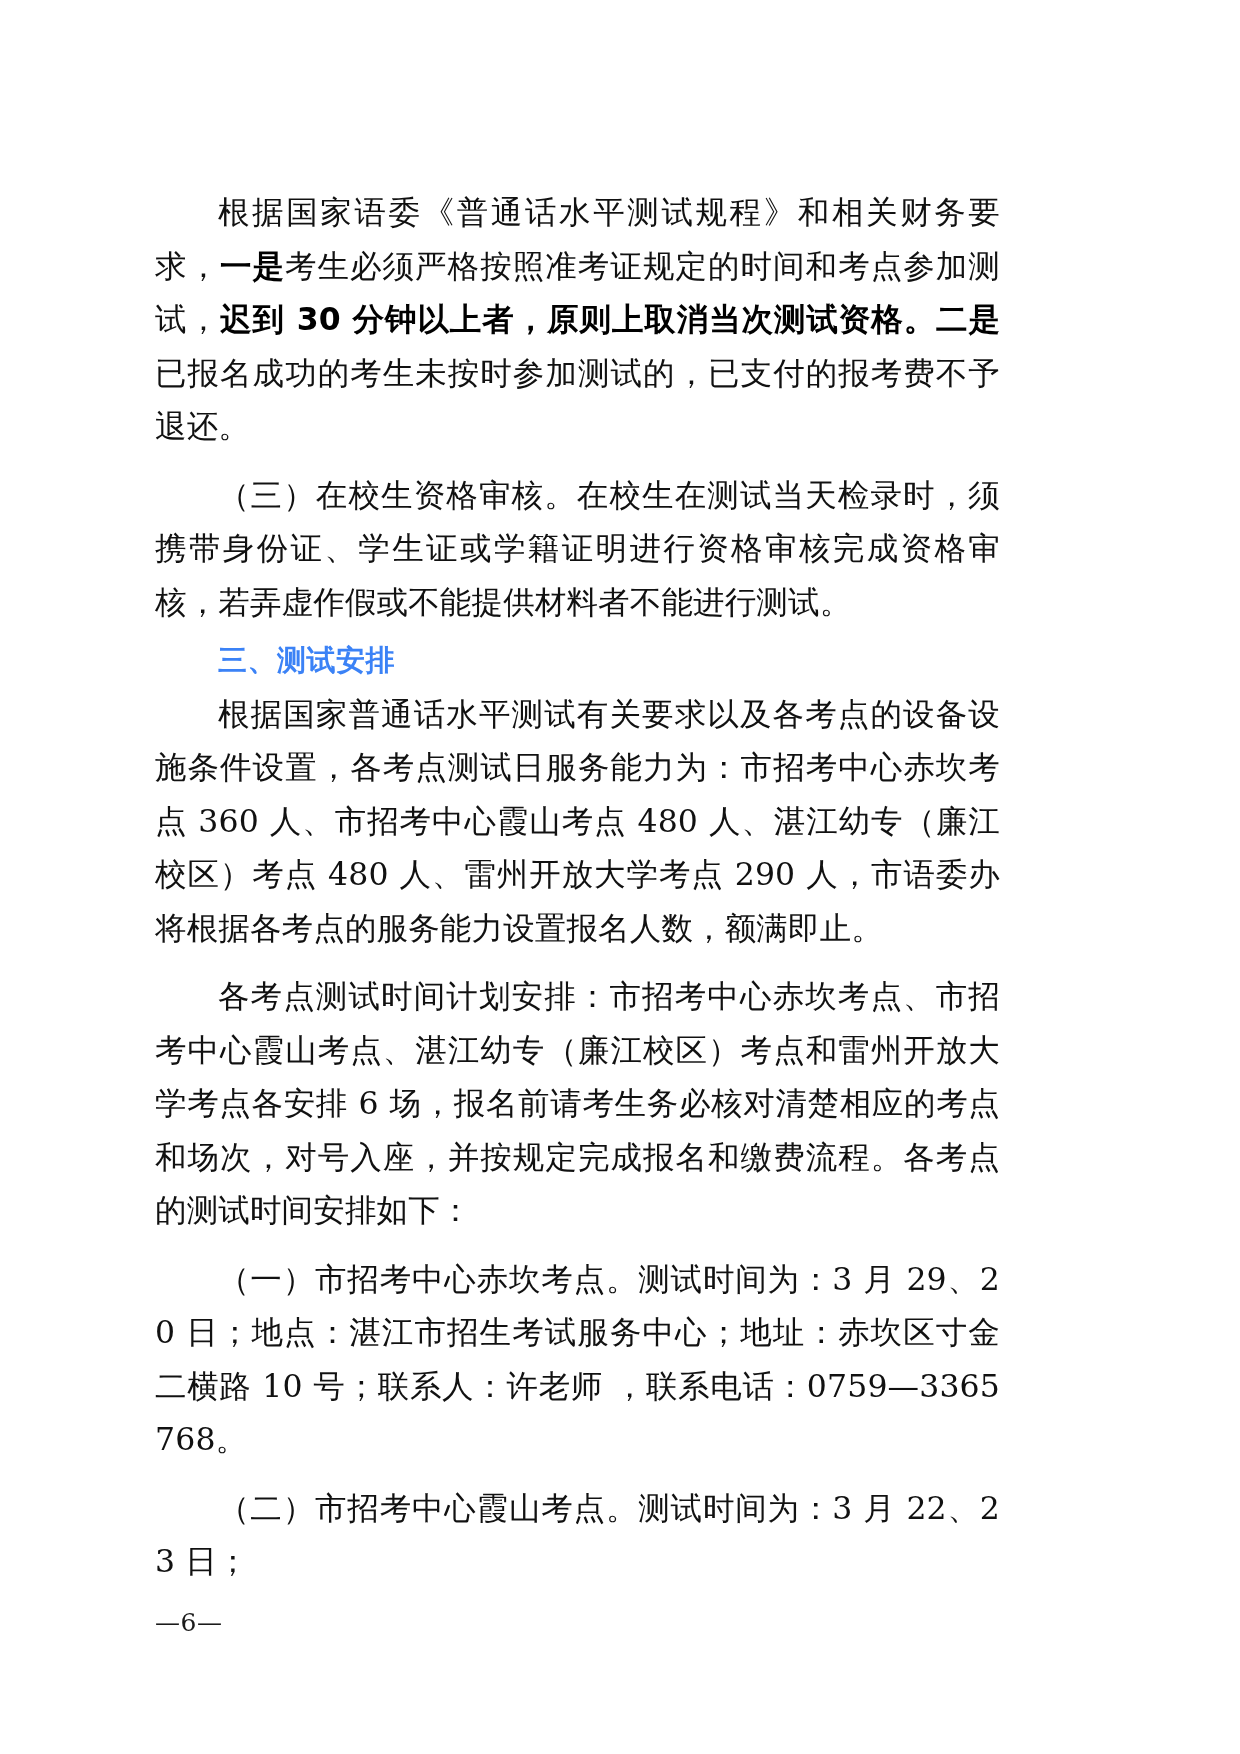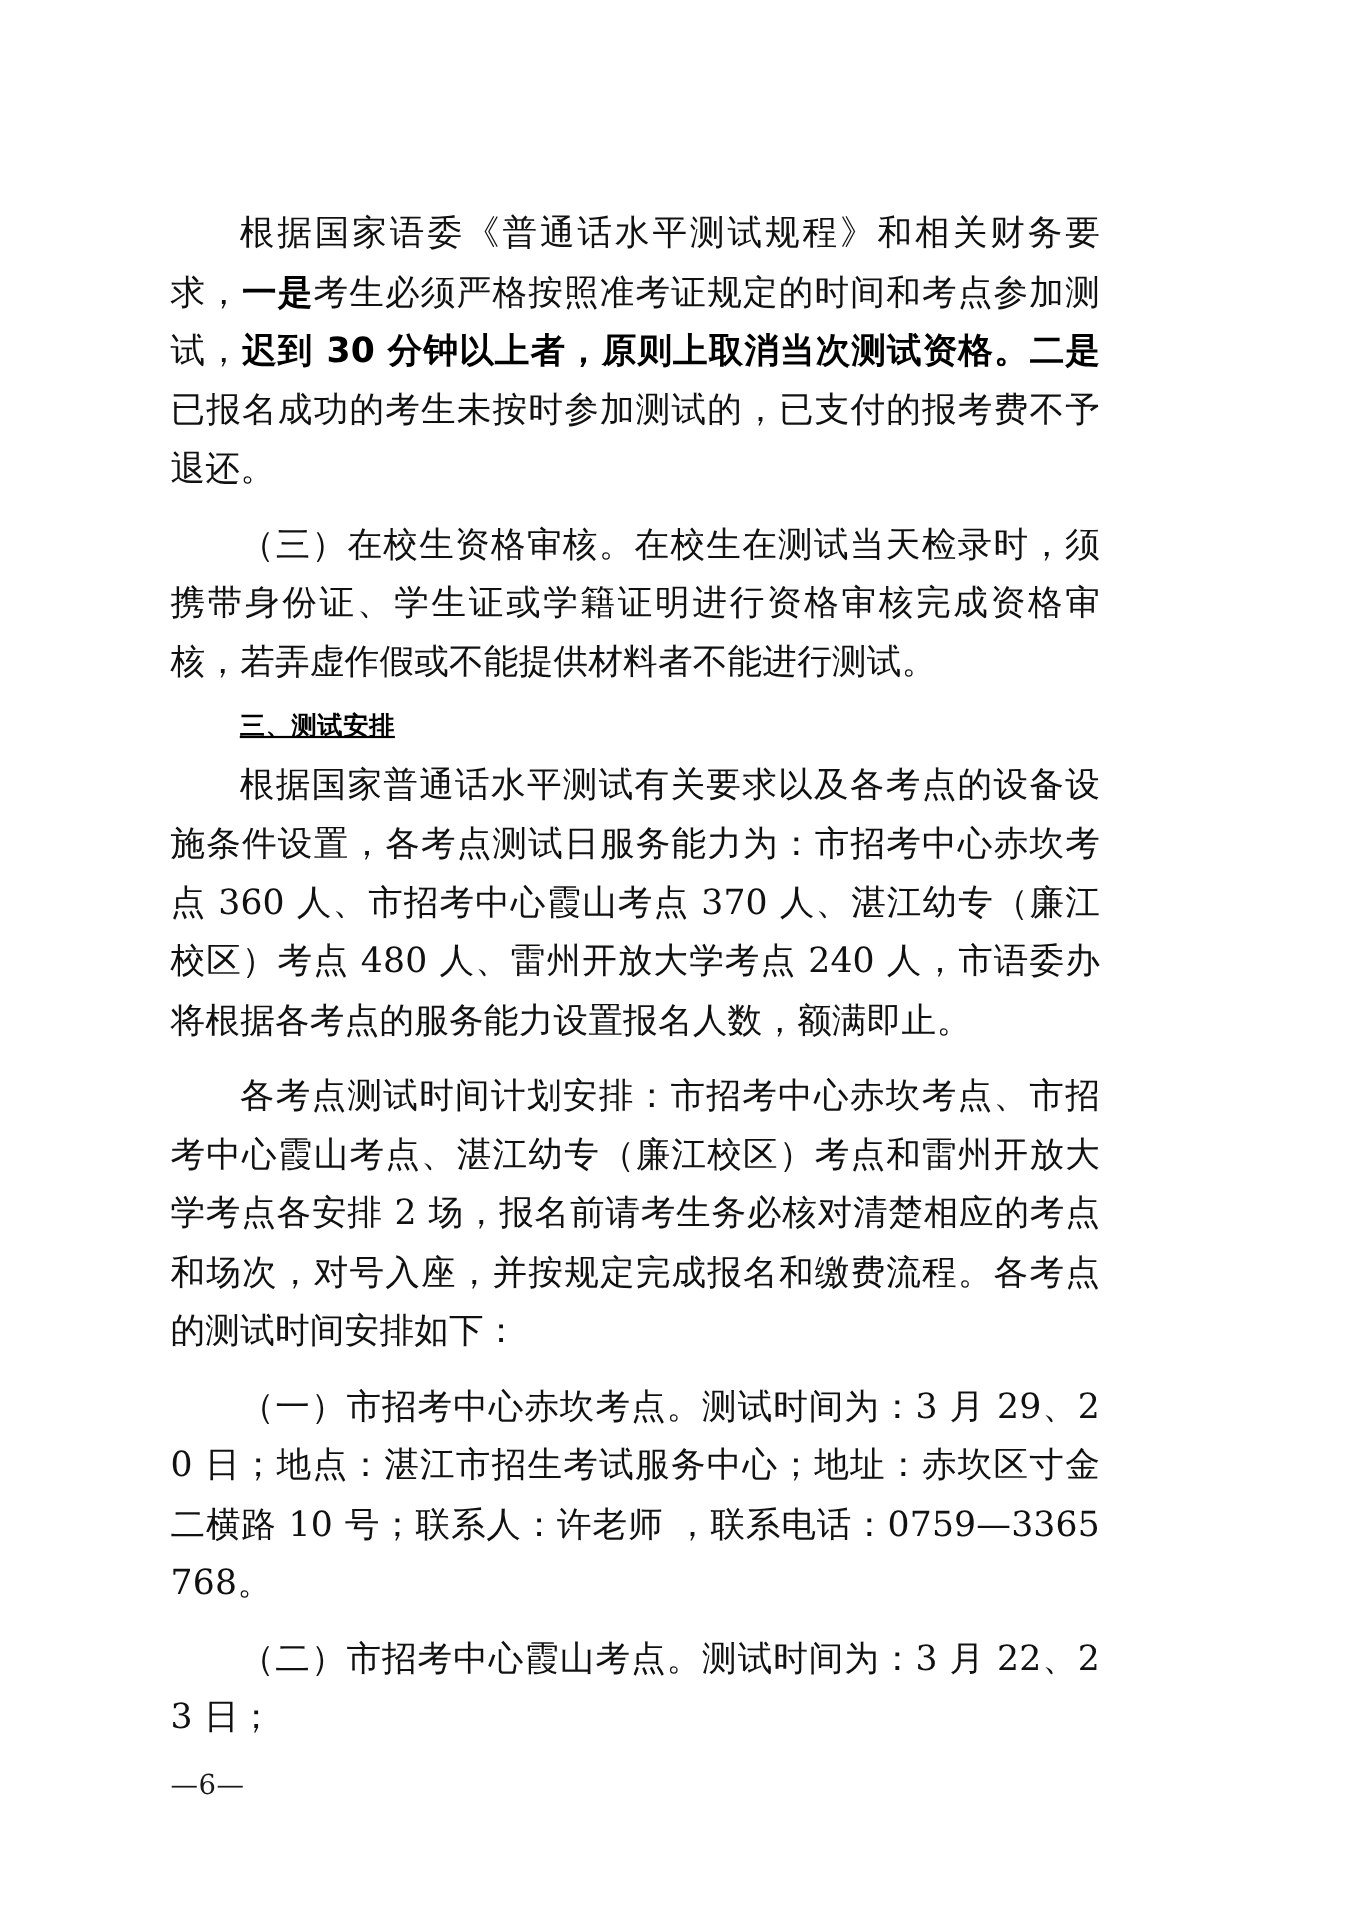--- a/index.html
+++ b/index.html
@@ -32,28 +32,27 @@
     text-indent: 63px;
     margin: 0 0 0 0;
     letter-spacing: 0.15px;
     word-break: break-all;
   }
   .para + .para {
     margin-top: 15px;
   }
   .heading {
     font-family: "DejaVu Sans", "Liberation Sans", sans-serif;
-    font-size: 23px;
+    font-size: 29px;
     line-height: 53.5px;
     font-weight: 700;
-    color: #000000;
+    color: #3b82f6;
     text-indent: 63px;
     margin: 2px 0 0 0;
     letter-spacing: 0.5px;
-    text-decoration: underline;
   }
   .b {
     font-family: "DejaVu Sans", "Liberation Sans", sans-serif;
     font-weight: 700;
     color: #000000;
     letter-spacing: 0px;
   }
   .footer {
     position: absolute;
     left: 155px;
@@ -74,23 +73,23 @@
   <div class="doc-body">
 
     <p class="para"><span>根据国家语委《普通话水平测试规程》和相关财务要求，</span><span class="b">一是</span><span>考生必须严格按照准考证规定的时间和考点参加测试，</span><span class="b">迟到 30 分钟以上者，原则上取消当次测试资格。二是</span><span>已报名成功的考生未按时参加测试的，已支付的报考费不予退还。</span></p>
 
     <p class="para"><span>（三）在校生资格审核。在校生在测试当天检录时，须携带身份证、学生证或学籍证明进行资格审核完成资格审核，若弄虚作假或不能提供材料者不能进行测试。</span></p>
 
     <div class="gap-sm"></div>
 
     <p class="heading"><span>三、测试安排</span></p>
 
-    <p class="para"><span>根据国家普通话水平测试有关要求以及各考点的设备设施条件设置，各考点测试日服务能力为：市招考中心赤坎考点 360 人、市招考中心霞山考点 370 人、湛江幼专（廉江校区）考点 480 人、雷州开放大学考点 240 人，市语委办将根据各考点的服务能力设置报名人数，额满即止。</span></p>
+    <p class="para"><span>根据国家普通话水平测试有关要求以及各考点的设备设施条件设置，各考点测试日服务能力为：市招考中心赤坎考点 360 人、市招考中心霞山考点 480 人、湛江幼专（廉江校区）考点 480 人、雷州开放大学考点 290 人，市语委办将根据各考点的服务能力设置报名人数，额满即止。</span></p>
 
-    <p class="para"><span>各考点测试时间计划安排：市招考中心赤坎考点、市招考中心霞山考点、湛江幼专（廉江校区）考点和雷州开放大学考点各安排 2 场，报名前请考生务必核对清楚相应的考点和场次，对号入座，并按规定完成报名和缴费流程。各考点的测试时间安排如下：</span></p>
+    <p class="para"><span>各考点测试时间计划安排：市招考中心赤坎考点、市招考中心霞山考点、湛江幼专（廉江校区）考点和雷州开放大学考点各安排 6 场，报名前请考生务必核对清楚相应的考点和场次，对号入座，并按规定完成报名和缴费流程。各考点的测试时间安排如下：</span></p>
 
     <p class="para"><span>（一）市招考中心赤坎考点。测试时间为：3 月 29、20 日；地点：湛江市招生考试服务中心；地址：赤坎区寸金二横路 10 号；联系人：许老师 ，联系电话：0759—3365768。</span></p>
 
     <p class="para"><span>（二）市招考中心霞山考点。测试时间为：3 月 22、23 日；</span></p>
 
   </div>
 
   <div class="footer"><span>—6—</span></div>
 
 </div>

